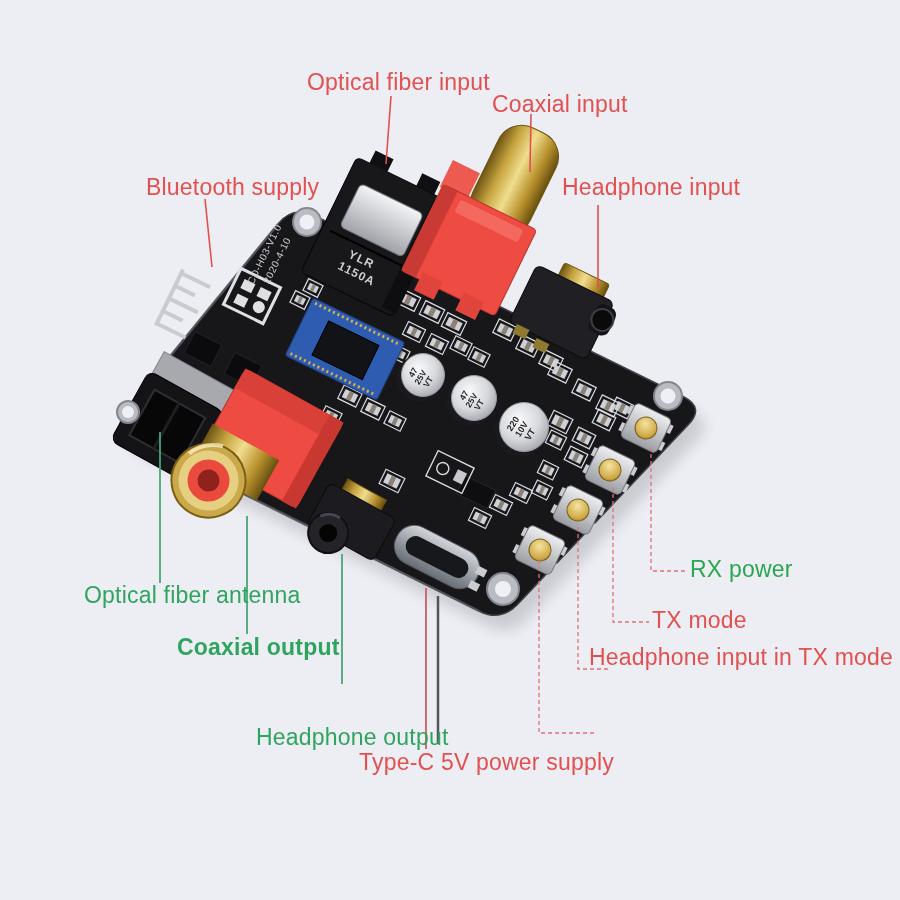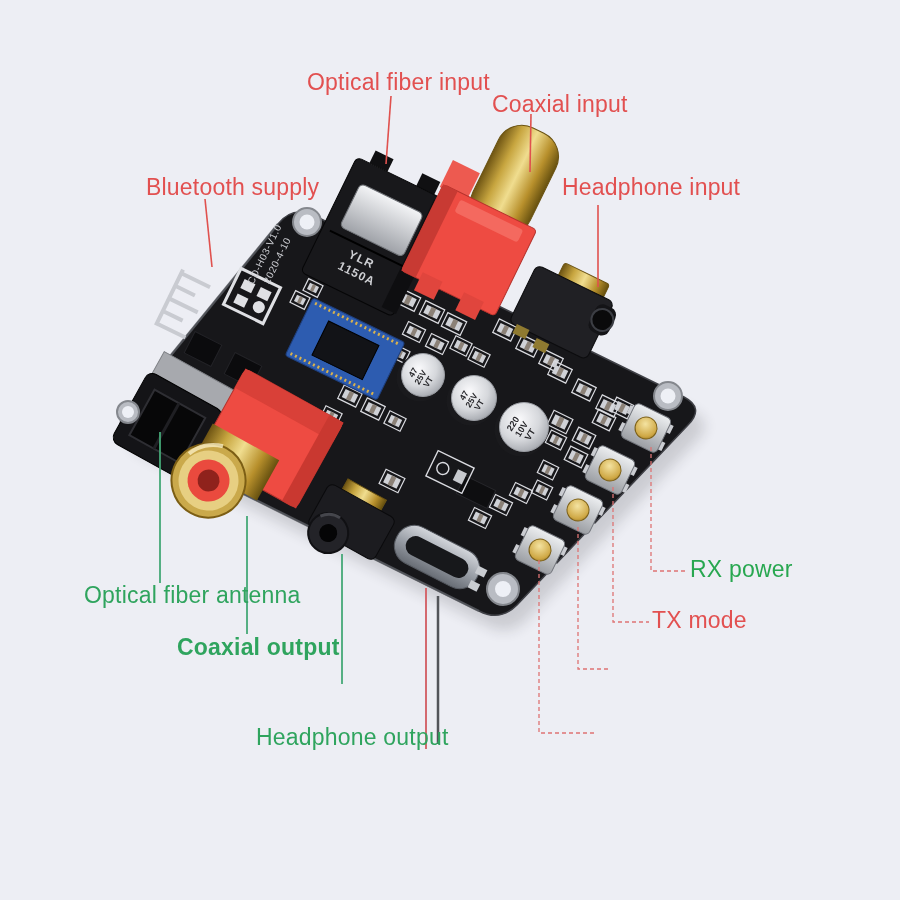--- a/index.html
+++ b/index.html
@@ -427,16 +427,18 @@
   </g>
 </svg>
 
 <div class="lbl red" style="left:307px;top:73px;">Optical fiber input</div>
 <div class="lbl red" style="left:492px;top:95px;">Coaxial input</div>
 <div class="lbl red" style="left:146px;top:178px;">Bluetooth supply</div>
 <div class="lbl red" style="left:544px;top:178px;margin-left:18px;">Headphone input</div>
 <div class="lbl green" style="left:84px;top:586px;">Optical fiber antenna</div>
 <div class="lbl green" style="left:177px;top:638px;font-weight:bold;">Coaxial output</div>
 <div class="lbl green" style="left:256px;top:688px;margin-top:40px;">Headphone output</div>
+<div class="lbl red" style="left:359px;top:753px;">Type-C 5V power supply</div>
 <div class="lbl rxg" style="left:690px;top:560px;">RX power</div>
 <div class="lbl red" style="left:652px;top:611px;">TX mode</div>
+<div class="lbl red" style="left:589px;top:648px;">Headphone input in TX mode</div>
 
 </div>
 
 </body></html>

